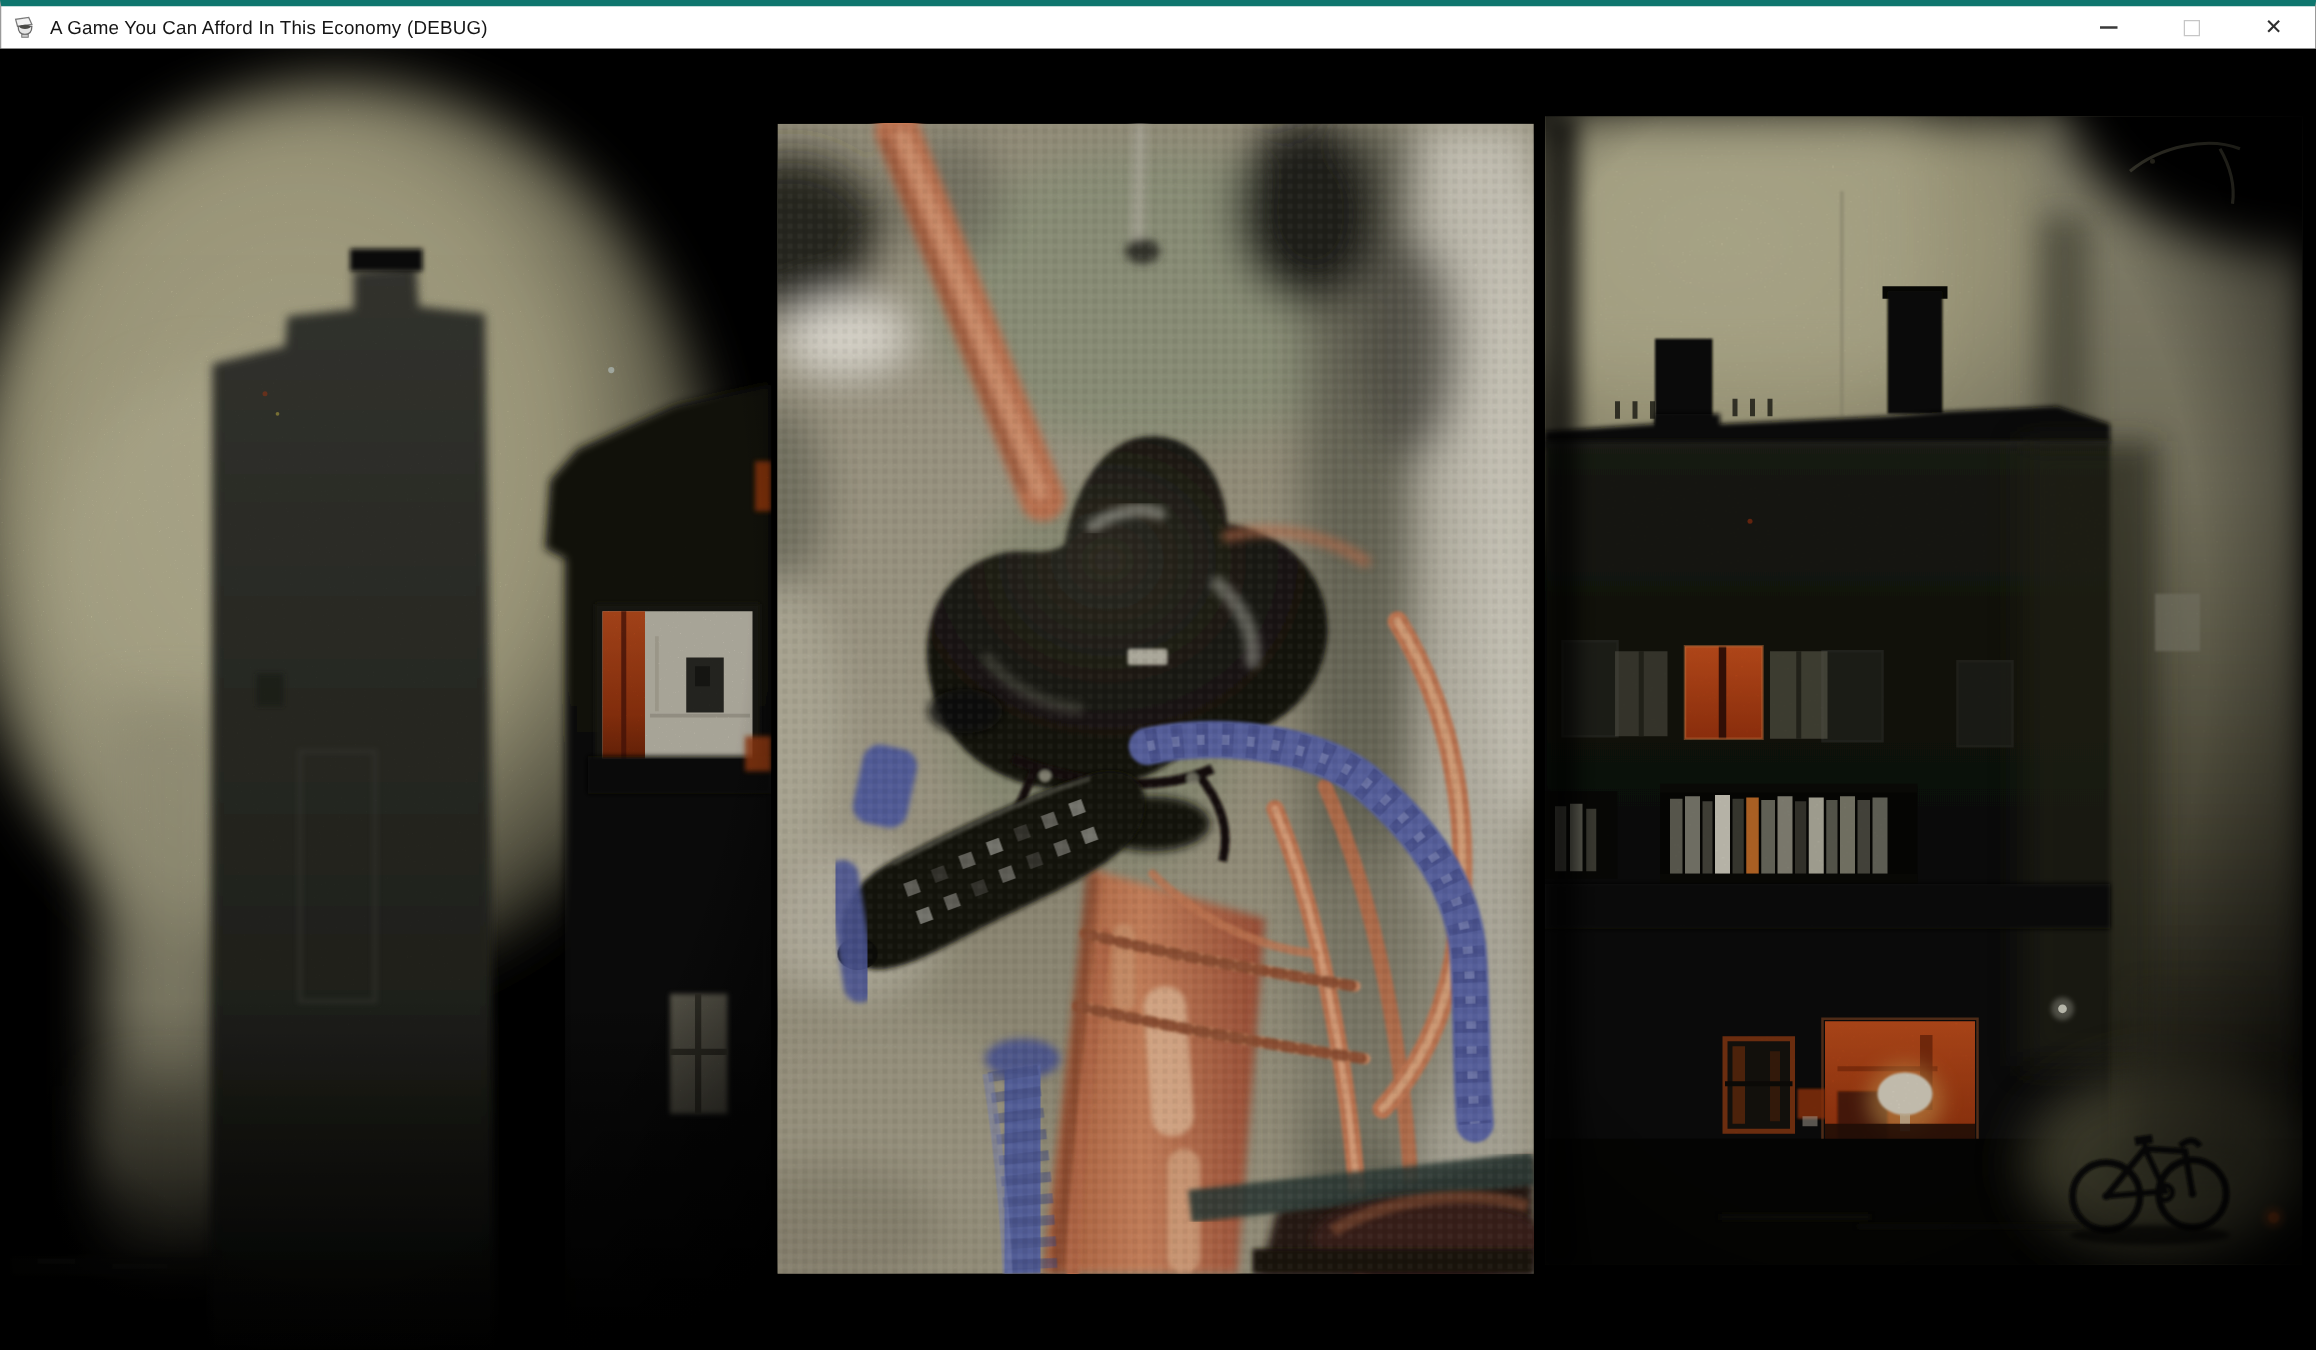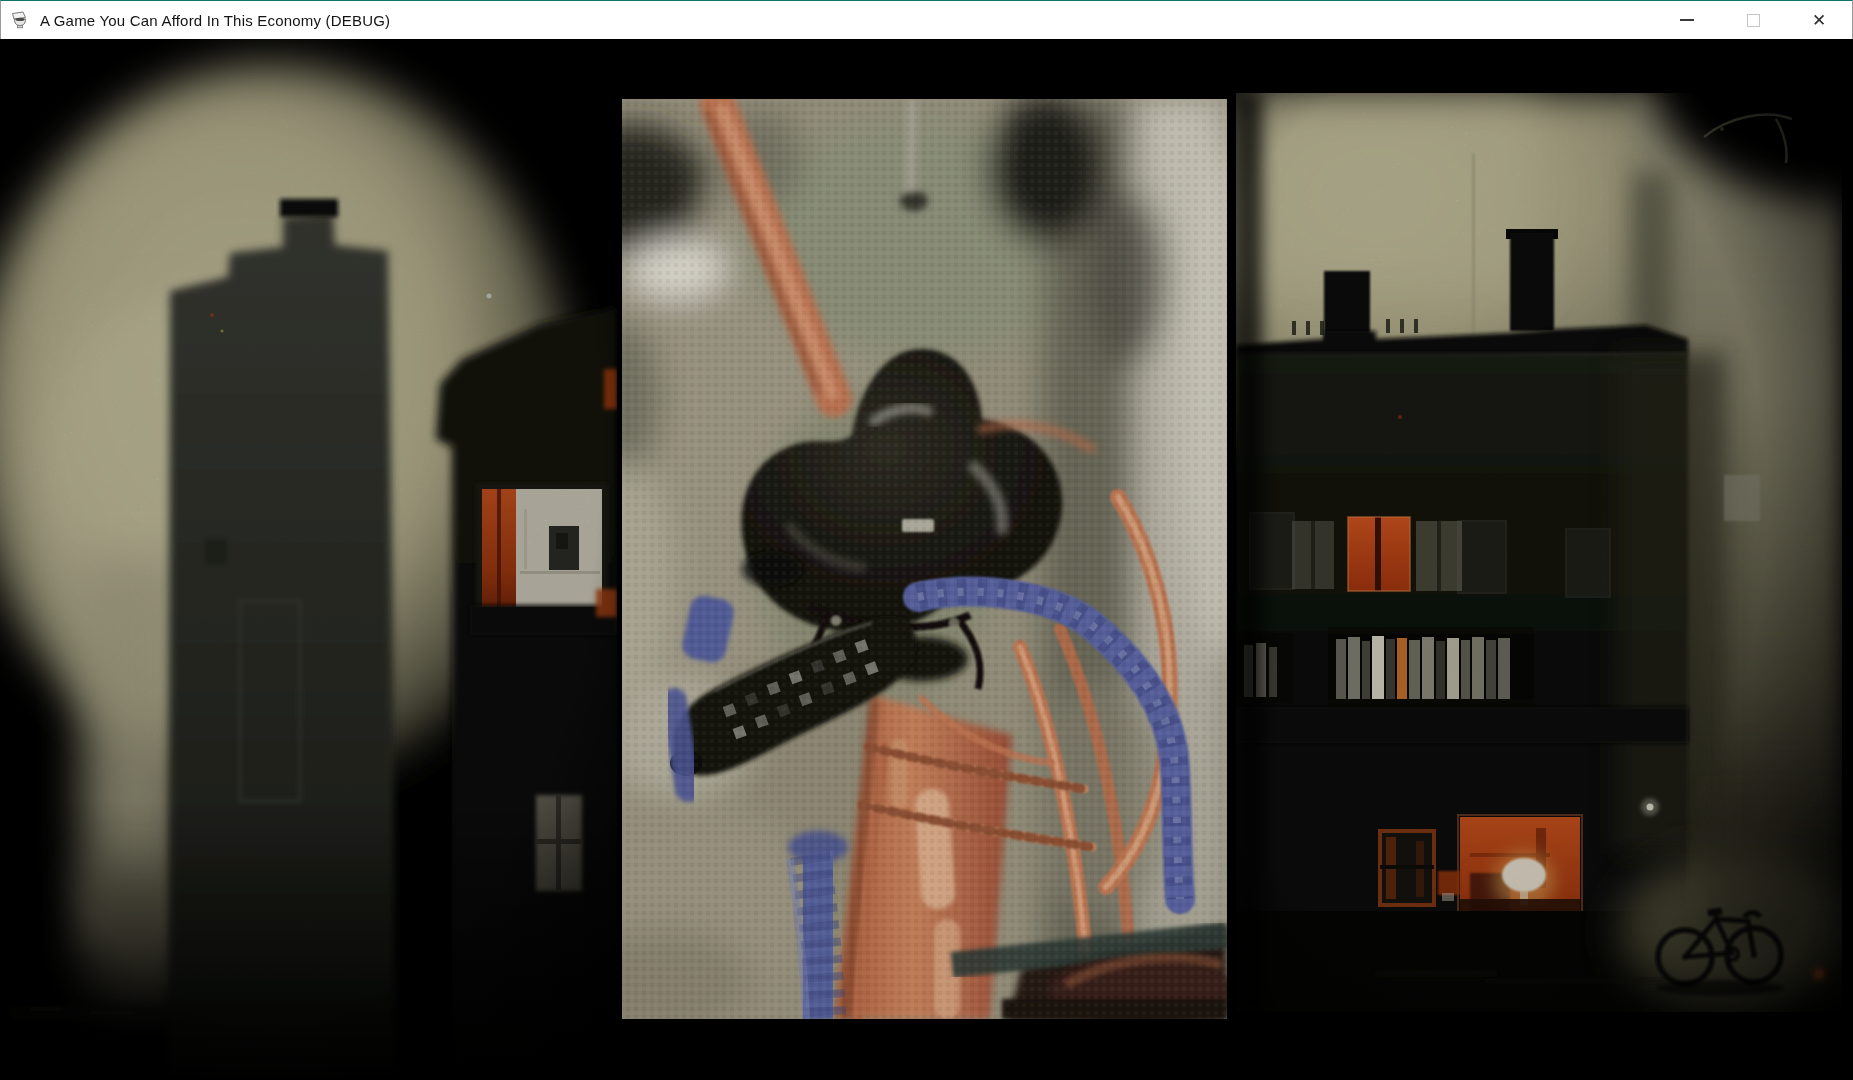--- a/index.html
+++ b/index.html
@@ -3,21 +3,21 @@
 <meta charset="utf-8">
 <title>A Game You Can Afford In This Economy (DEBUG)</title>
 <style>
   html,body{margin:0;padding:0;background:#000;}
   body{width:1853px;height:1080px;overflow:hidden;font-family:"Liberation Sans",sans-serif;}
   .window{position:relative;width:1853px;height:1080px;background:#000;}
   
   .titlebar{
     position:absolute;top:0;left:0;width:1853px;height:39px;background:#ffffff;
     display:flex;align-items:center;box-sizing:border-box;
-    border-top:1px solid #0f766e;border-left:1px solid #9a9a9a;border-right:1px solid #9a9a9a;
+    border-top:5px solid #0f766e;border-left:1px solid #9a9a9a;border-right:1px solid #9a9a9a;
   }
   .titlebar-icon{width:20px;height:20px;margin:0 9px 0 10px;flex:0 0 auto;}
   .titlebar-title{font-size:15px;color:#141414;letter-spacing:.2px;white-space:nowrap;}
   .controls{margin-left:auto;display:flex;height:100%;}
   .ctrl{width:66px;height:100%;display:flex;align-items:center;justify-content:center;}
   .min-bar{width:14px;height:2px;background:#3a3a3a;}
   .max-box{width:11px;height:11px;border:1px solid #c6c6c6;background:#fff;}
   .close-x{font-family:"DejaVu Sans",sans-serif;font-size:17px;color:#2f2f2f;line-height:1;}
   
   .content{position:absolute;top:39px;left:0;width:1853px;height:1041px;background:#000;overflow:hidden;}

